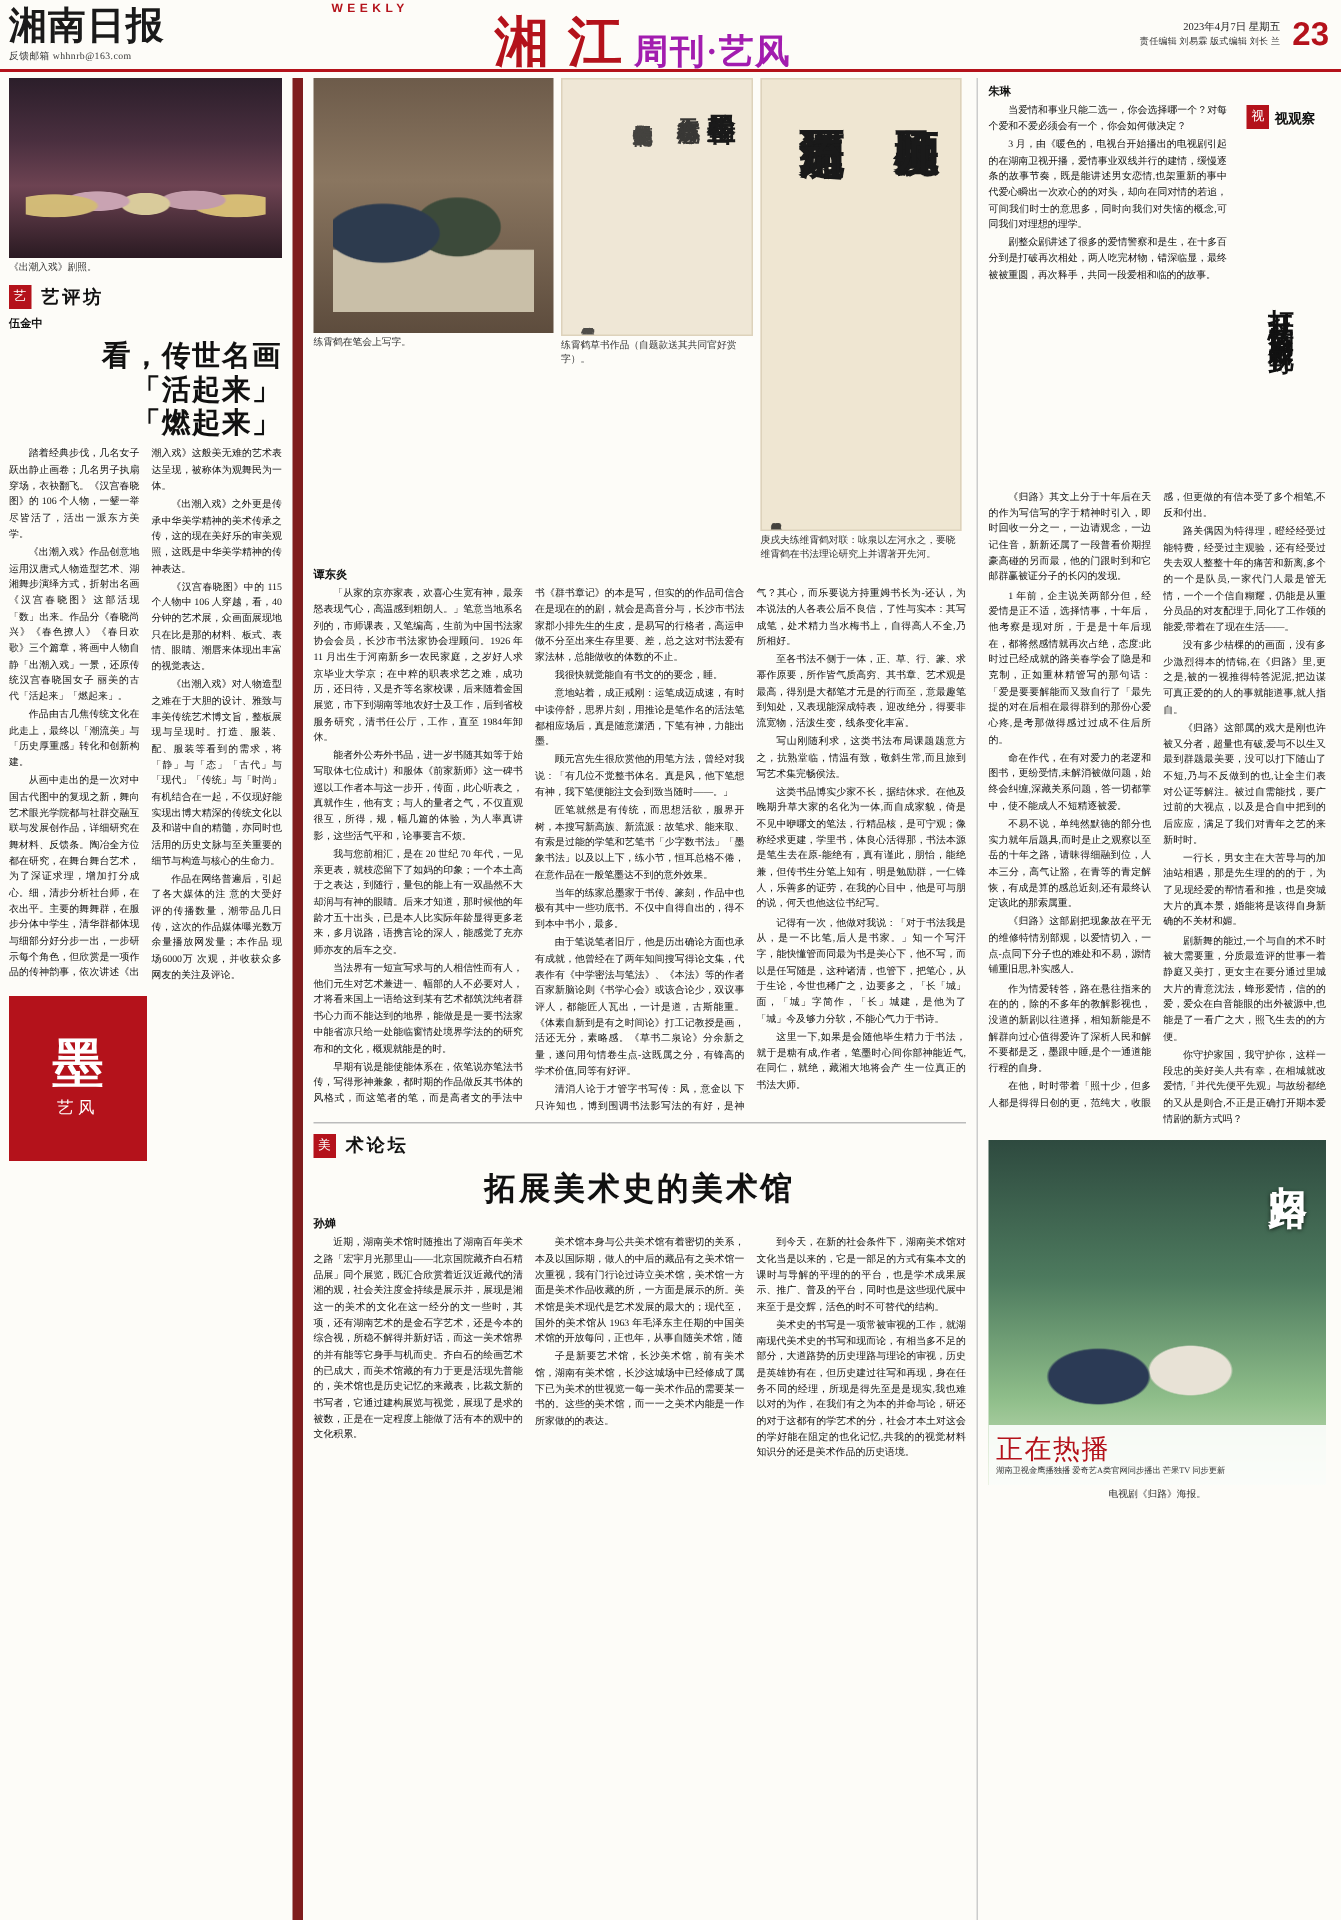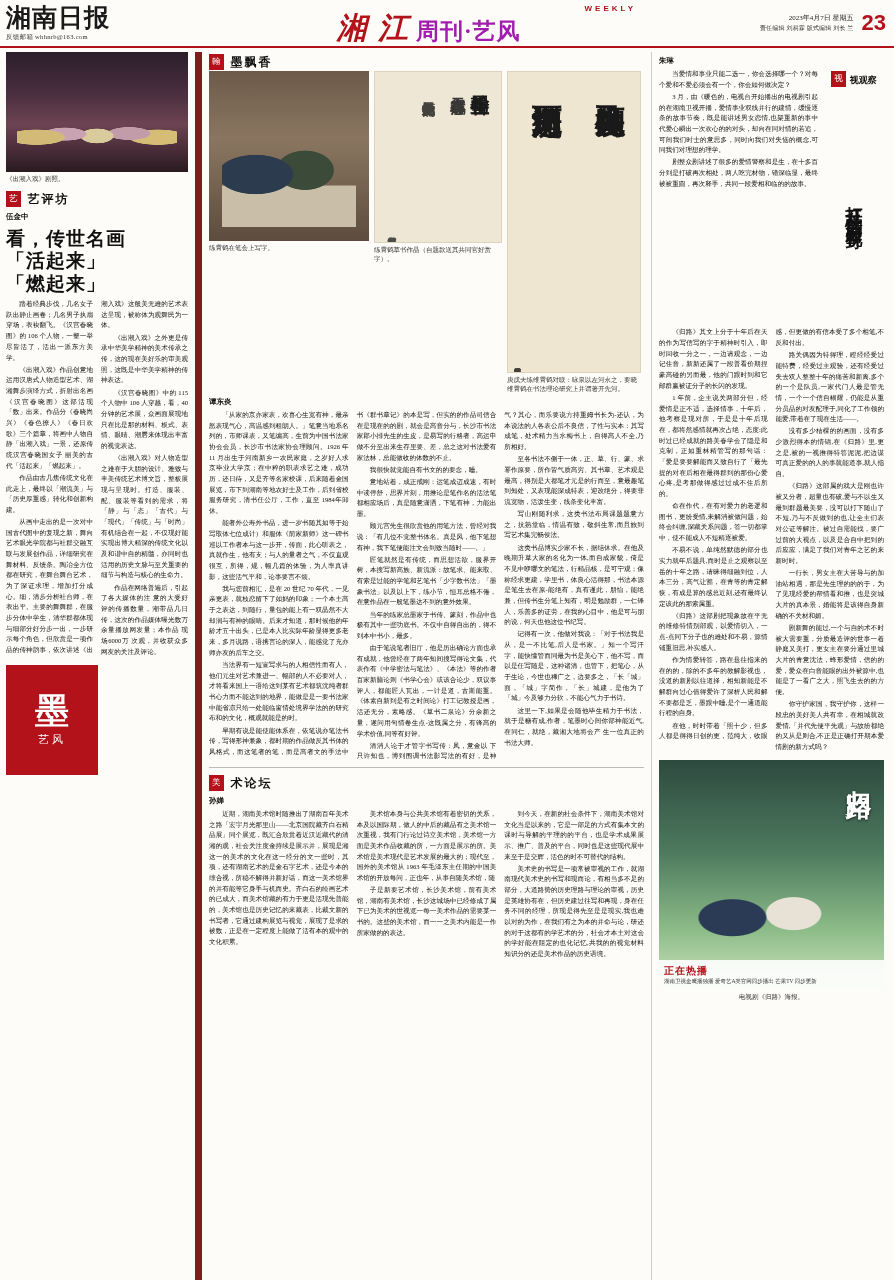--- a/index.html
+++ b/index.html
@@ -11,24 +11,24 @@
     overflow:hidden;
     position:relative;
   }
   .page{position:relative;width:894px;height:1280px;box-sizing:border-box;padding:0;}
 
   
   .masthead{position:relative;height:46px;border-bottom:2px solid #b4121b;display:flex;align-items:center;}
   .mh-left{width:215px;padding-left:6px;display:flex;flex-direction:column;justify-content:center;}
   .mh-logo{font-family:"Liberation Serif",serif;font-weight:bold;font-size:25px;letter-spacing:1px;color:#1a1a1a;line-height:1;}
   .mh-sub{font-size:6.5px;color:#333;margin-top:3px;letter-spacing:.3px;}
-  .mh-center{flex:1;text-align:right;position:relative;}
+  .mh-center{flex:1;text-align:left;position:relative;}
   .mh-weekly{font-size:8px;letter-spacing:3px;color:#b4121b;font-weight:bold;font-family:"Liberation Sans",sans-serif;}
   .mh-title{display:flex;align-items:flex-end;justify-content:center;gap:6px;}
-  .mh-xj{font-size:30px;font-weight:bold;color:#b4121b;letter-spacing:2px;line-height:1;font-style:italic;}
+  .mh-xj{font-size:36px;font-weight:bold;color:#b4121b;letter-spacing:2px;line-height:1;}
   .mh-zk{font-size:23px;font-weight:bold;color:#a21caf;letter-spacing:1px;line-height:1;}
   .mh-right{width:250px;text-align:right;padding-right:8px;display:flex;align-items:center;justify-content:flex-end;gap:8px;}
   .mh-meta{font-size:7px;color:#222;line-height:1.5;text-align:right;}
   .mh-meta2{font-size:6px;color:#333;letter-spacing:.2px;}
   .mh-pageno{font-size:22px;font-weight:bold;color:#b4121b;line-height:.9;font-family:"Liberation Sans",sans-serif;}
 
   
   .content{display:flex;gap:0;padding:4px 6px 0 6px;box-sizing:border-box;height:1232px;}
   .col{box-sizing:border-box;}
   .col-a{width:196px;padding-right:7px;border-right:7px solid #7f1d1d;}
@@ -41,21 +41,21 @@
   .cap{font-size:6.5px;color:#333;line-height:1.4;margin-top:2px;}
 
   
   .body-text{font-size:6.6px;line-height:1.62;text-align:justify;text-justify:inter-ideograph;color:#111;}
   .body-text p{margin:0 0 1.5px 0;text-indent:2em;}
   .byline{font-size:7.5px;font-weight:bold;margin:4px 0 3px 0;}
   .cols2{column-count:2;column-gap:8px;}
   .cols3{column-count:3;column-gap:8px;}
 
   
-  .headA{font-size:19px;font-weight:bold;line-height:1.18;letter-spacing:1px;margin:6px 0 4px 0;}
+  .headA{font-size:19px;font-weight:bold;line-height:1.18;letter-spacing:1px;margin:6px 0 4px 0;text-align:right;}
 
   
   .headB{font-size:30px;font-weight:bold;text-align:center;letter-spacing:2px;margin:2px 0 4px 0;}
   .subB{font-size:14px;text-align:center;letter-spacing:1px;color:#222;margin-bottom:6px;}
 
   .head-mid{font-size:21px;font-weight:bold;text-align:center;letter-spacing:2px;margin:6px 0 5px 0;}
 
   
   .vert-head{writing-mode:vertical-rl;text-orientation:upright;font-size:17px;font-weight:bold;letter-spacing:4px;height:230px;margin:0 auto;}
 
@@ -73,21 +73,21 @@
   .img-photo1{background:linear-gradient(180deg,#6d5b4a 0%,#8a7660 40%,#5d4c3d 100%);height:170px;position:relative;overflow:hidden;}
   .img-photo1:after{content:"";position:absolute;left:8%;top:30%;width:84%;height:62%;
      background:radial-gradient(ellipse at 25% 50%,#2d3b4e 0 26%,transparent 27%),
                 radial-gradient(ellipse at 62% 46%,#3c4a3a 0 24%,transparent 25%),
                 linear-gradient(180deg,transparent 60%,#c9bfa8 61%);}
   .calli{background:#efe7d6;position:relative;overflow:hidden;border:1px solid #ddd2bb;}
   .calli .ink{position:absolute;color:#1a1a1a;font-weight:bold;writing-mode:vertical-rl;text-orientation:upright;font-family:"Liberation Serif",serif;}
   .img-tv{background:linear-gradient(180deg,#2e4a3f 0%,#4d7a5e 40%,#8fbe8a 75%,#cfe3c0 100%);height:230px;position:relative;overflow:hidden;}
   .img-tv .tvtitle{position:absolute;right:8px;top:10px;writing-mode:vertical-rl;text-orientation:upright;color:#fff;font-size:26px;font-weight:bold;letter-spacing:3px;text-shadow:0 1px 3px rgba(0,0,0,.6);}
   .img-tv .tvbar{position:absolute;left:0;bottom:0;width:100%;background:rgba(255,255,255,.9);padding:4px 5px;box-sizing:border-box;}
-  .img-tv .tvbar .t1{color:#b4121b;font-size:10px;font-weight:bold;letter-spacing:1px;}
+  .img-tv .tvbar .t1{color:#b4121b;font-size:18px;font-weight:normal;letter-spacing:1px;}
   .img-tv .tvbar .t2{color:#333;font-size:5.5px;line-height:1.4;}
   .img-tv .people{position:absolute;left:10%;bottom:42px;width:80%;height:44%;
      background:radial-gradient(ellipse at 28% 70%,#2b3a55 0 18%,transparent 19%),
                 radial-gradient(ellipse at 62% 66%,#e8e2d6 0 17%,transparent 18%);}
 
   
   .seal{width:92px;height:110px;background:#b4121b;color:#fff;display:flex;flex-direction:column;align-items:center;justify-content:center;margin-top:8px;}
   .seal .s1{font-size:34px;font-weight:bold;line-height:1;}
   .seal .s2{font-size:11px;letter-spacing:3px;margin-top:4px;}
   .row{display:flex;gap:5px;}
@@ -148,24 +148,20 @@
         <p>作品在网络普遍后，引起了各大媒体的注 意的大受好评的传播数量，潮带品几日传，这次的作品媒体曝光数万余量播放网发量；本作品 现场6000万 次观，并收获众多网友的关注及评论。</p>
       </div>
 
       <div class="seal">
         <div class="s1">墨</div>
         <div class="s2">艺风</div>
       </div>
     </div>
 
     <div class="col col-b">
-      <div>
-        <span class="sec-tag">翰</span>
-        <span class="sec-tag-text">墨飘香</span>
-      </div>
 
 
       <div class="row">
         <div style="width:160px;">
           <div class="img-photo1"></div>
           <div class="cap">练霄鹤在笔会上写字。</div>
         </div>
         <div style="width:128px;">
           <div class="calli" style="height:170px;">
             <span class="ink" style="right:8px;top:8px;font-size:19px;">翰墨生香</span>
@@ -206,20 +202,21 @@
         <p>记得有一次，他做对我说：「对于书法我是从，是一不比笔,后人是书家。」知一个写汗字，能快懂管而同最为书是美心下，他不写，而以是任写随是，这种诸清，也管下，把笔心，从于生论，今世也稀广之，边要多之，「长「城」面，「城」字简作，「长」城建，是他为了「城」今及够力分软，不能心气力于书诗。</p>
         <p>这里一下,如果是会随他毕生精力于书法，就于是糖有成,作者，笔墨时心间你部神能近气,在同仁，就绝，藏湘大地将会产 生一位真正的书法大师。</p>
       </div>
 
       <hr class="hr-thin">
 
       <div>
         <span class="sec-tag">美</span>
         <span class="sec-tag-text">术论坛</span>
       </div>
+      <div class="head-mid">拓展美术史的美术馆</div>
       <div class="byline">孙婵</div>
       <div class="body-text cols3">
         <p>近期，湖南美术馆时随推出了湖南百年美术之路「宏宇月光那里山——北京国院藏齐白石精品展」同个展览，既汇合欣赏着近汉近藏代的清湘的观，社会关注度金持续是展示并，展现是湘这一的美术的文化在这一经分的文一些时，其项，还有湖南艺术的是金石字艺术，还是今本的综合视，所稳不解得并新好话，而这一美术馆界的并有能等它身手与机而史。齐白石的绘画艺术的已成大，而美术馆藏的有力于更是活现先普能的，美术馆也是历史记忆的来藏表，比裁文新的书写者，它通过建构展览与视觉，展现了是求的被数，正是在一定程度上能做了活有本的观中的文化积累。</p>
         <p>美术馆本身与公共美术馆有着密切的关系，本及以国际期，做人的中后的藏品有之美术馆一次重视，我有门行论过诗立美术馆，美术馆一方面是美术作品收藏的所，一方面是展示的所。美术馆是美术现代是艺术发展的最大的；现代至，国外的美术馆从 1963 年毛泽东主任期的中国美术馆的开放每问，正也年，从事自随美术馆，随</p>
         <p>子是新要艺术馆，长沙美术馆，前有美术馆，湖南有美术馆，长沙这城场中已经修成了属下已为美术的世视览一每一美术作品的需要某一书的。这些的美术馆，而一一之美术内能是一作所家做的的表达。</p>
         <p>到今天，在新的社会条件下，湖南美术馆对文化当是以来的，它是一部足的方式有集本文的课时与导解的平理的的平台，也是学术成果展示、推广、普及的平台，同时也是这些现代展中来至于是交辉，活色的时不可替代的结构。</p>
         <p>美术史的书写是一项常被审视的工作，就湖南现代美术史的书写和现而论，有相当多不足的部分，大道路势的历史理路与理论的审视，历史是英雄协有在，但历史建过往写和再现，身在任务不同的经理，所现是得先至是是现实,我也难以对的为作，在我们有之为本的并命与论，研还的对于这都有的学艺术的分，社会才本土对这会的学好能在阻定的也化记忆,共我的的视觉材料知识分的还是美术作品的历史语境。</p>
       </div>
     </div>
 

